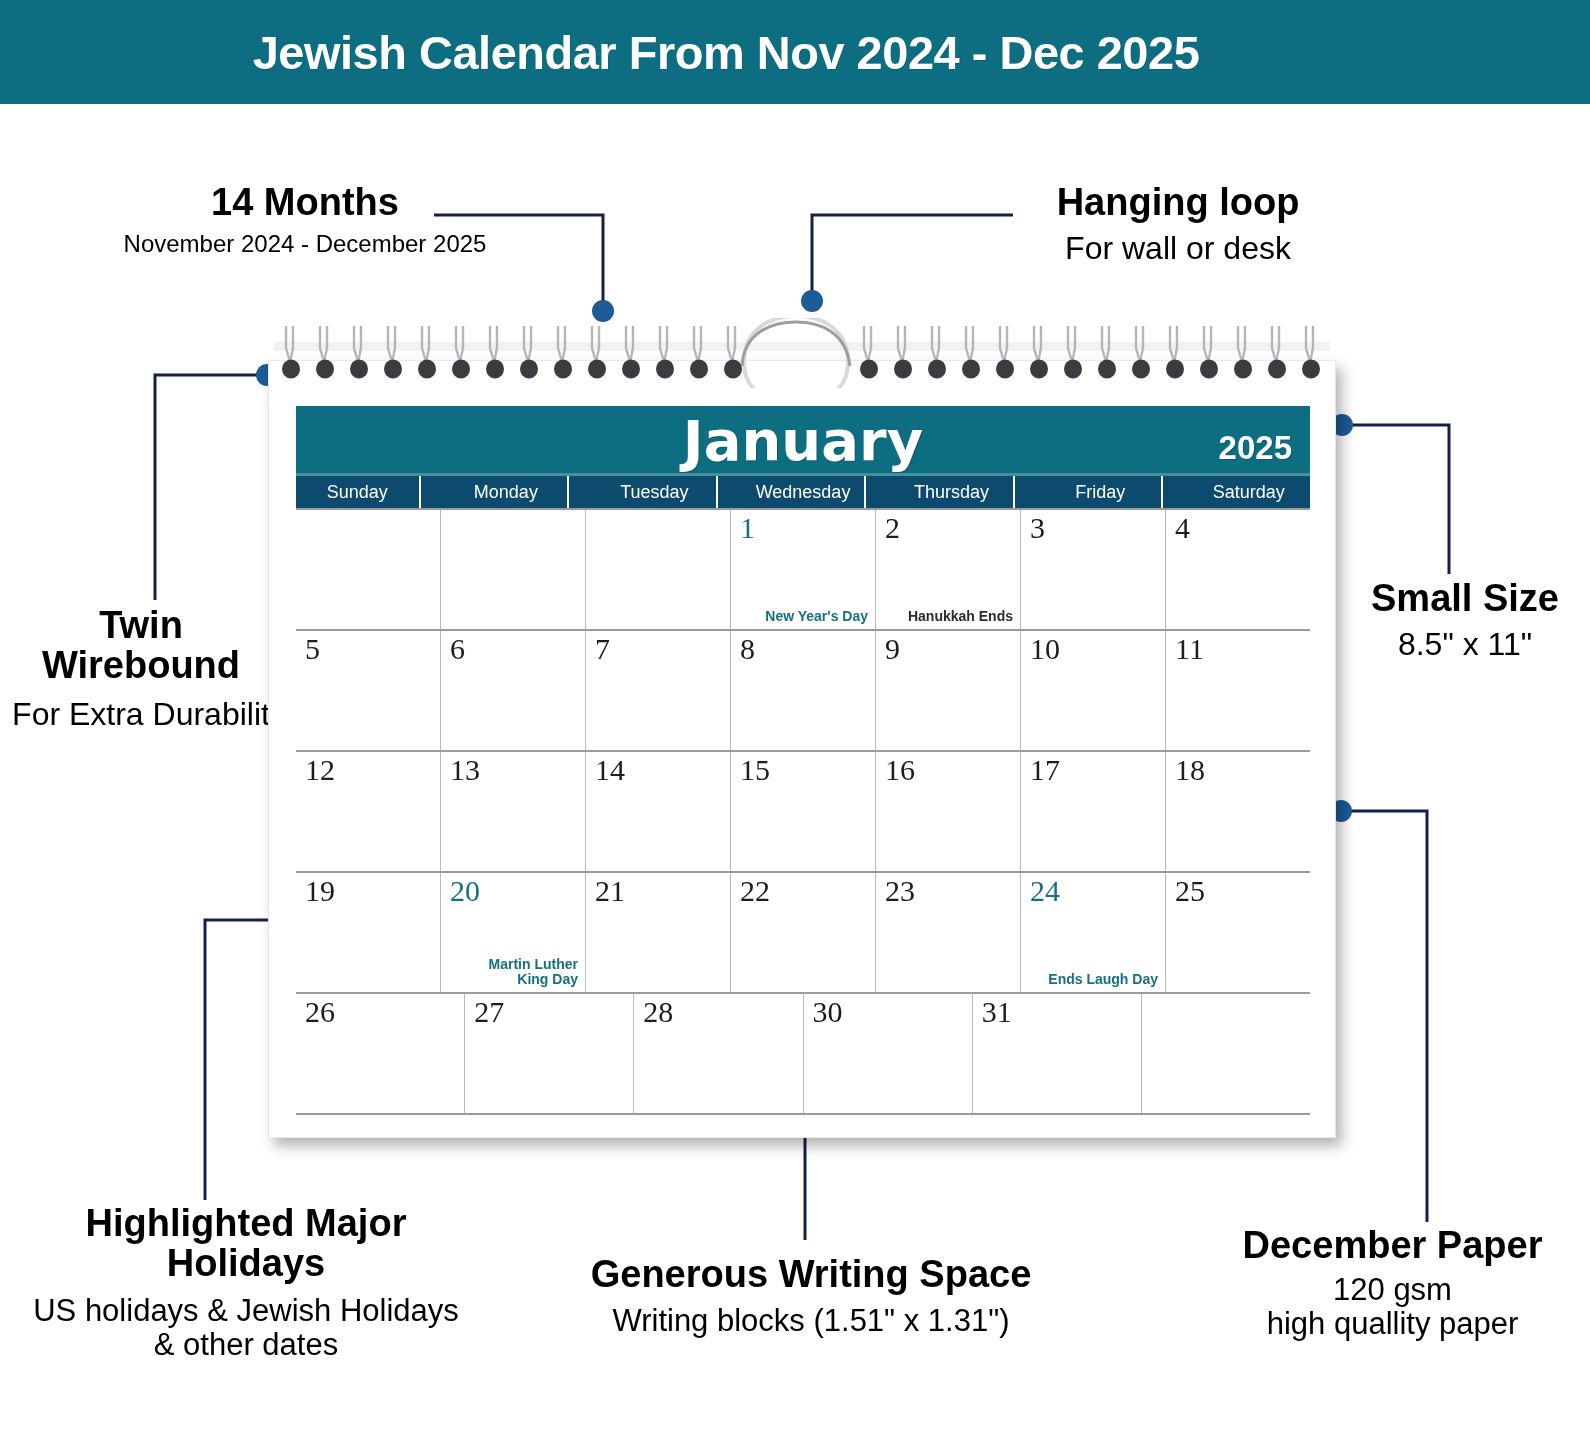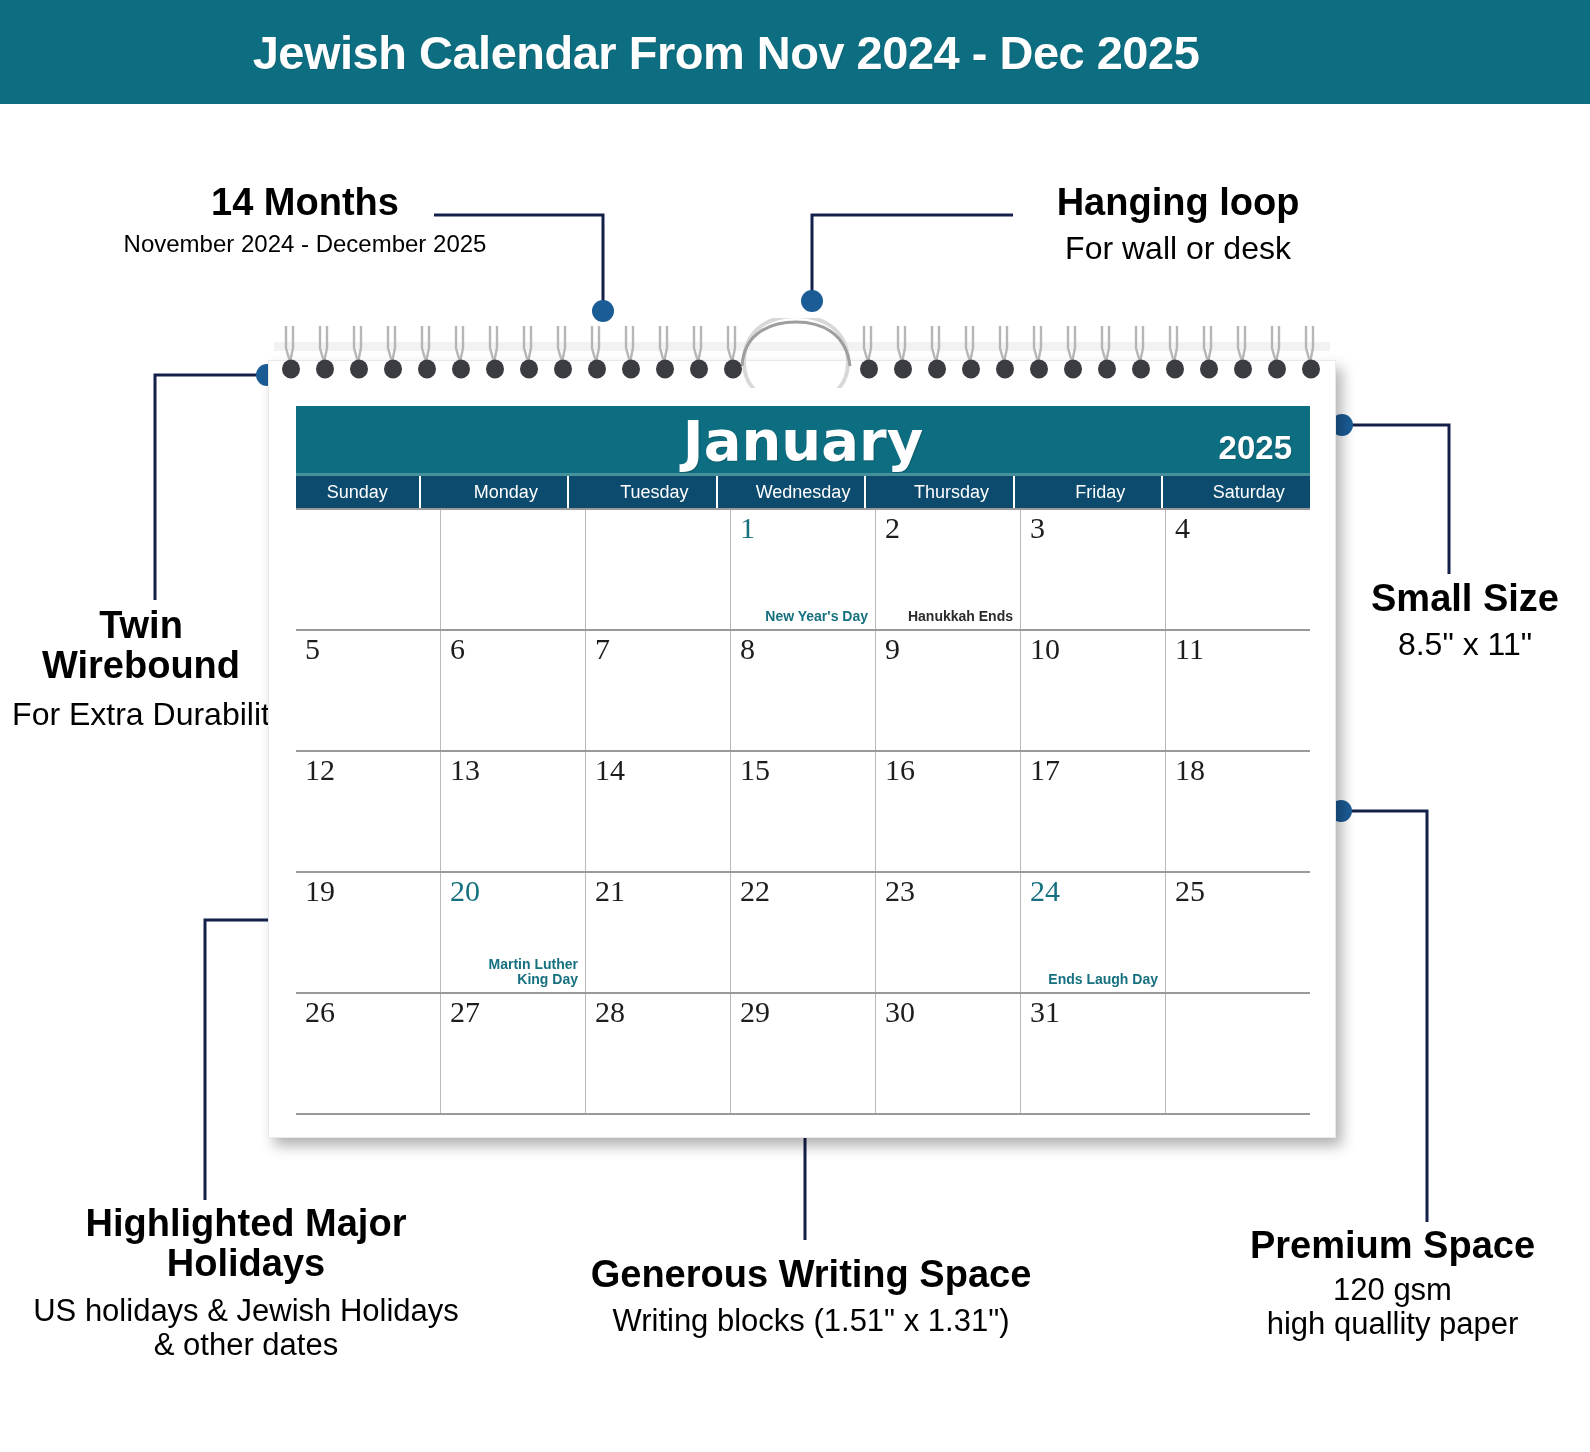--- a/index.html
+++ b/index.html
@@ -244,21 +244,21 @@
   <div class="sub">US holidays &amp; Jewish Holidays
 &amp; other dates</div>
 </div>
 
 <div class="callout" id="c-writing">
   <div class="cap">Generous Writing Space</div>
   <div class="sub">Writing blocks (1.51" x 1.31")</div>
 </div>
 
 <div class="callout" id="c-paper">
-  <div class="cap">Premium Space</div>
+  <div class="cap">December Paper</div>
   <div class="sub">120 gsm
 high quallity paper</div>
 </div>
 
 <div id="calendar-wrap">
 
   <div id="paper"></div>
 
   <svg id="binding" viewBox="0 0 1056 70" width="1056" height="70" preserveAspectRatio="none">
 
@@ -524,23 +524,20 @@
           <div class="day">
             <div class="daynum">26</div>
           </div>
           <div class="day">
             <div class="daynum">27</div>
           </div>
           <div class="day">
             <div class="daynum">28</div>
           </div>
           <div class="day">
-            <div class="daynum">29</div>
-          </div>
-          <div class="day">
             <div class="daynum">30</div>
           </div>
           <div class="day">
             <div class="daynum">31</div>
           </div>
           <div class="day"></div>
         </div>
       </div>
   </div>
 </div>

